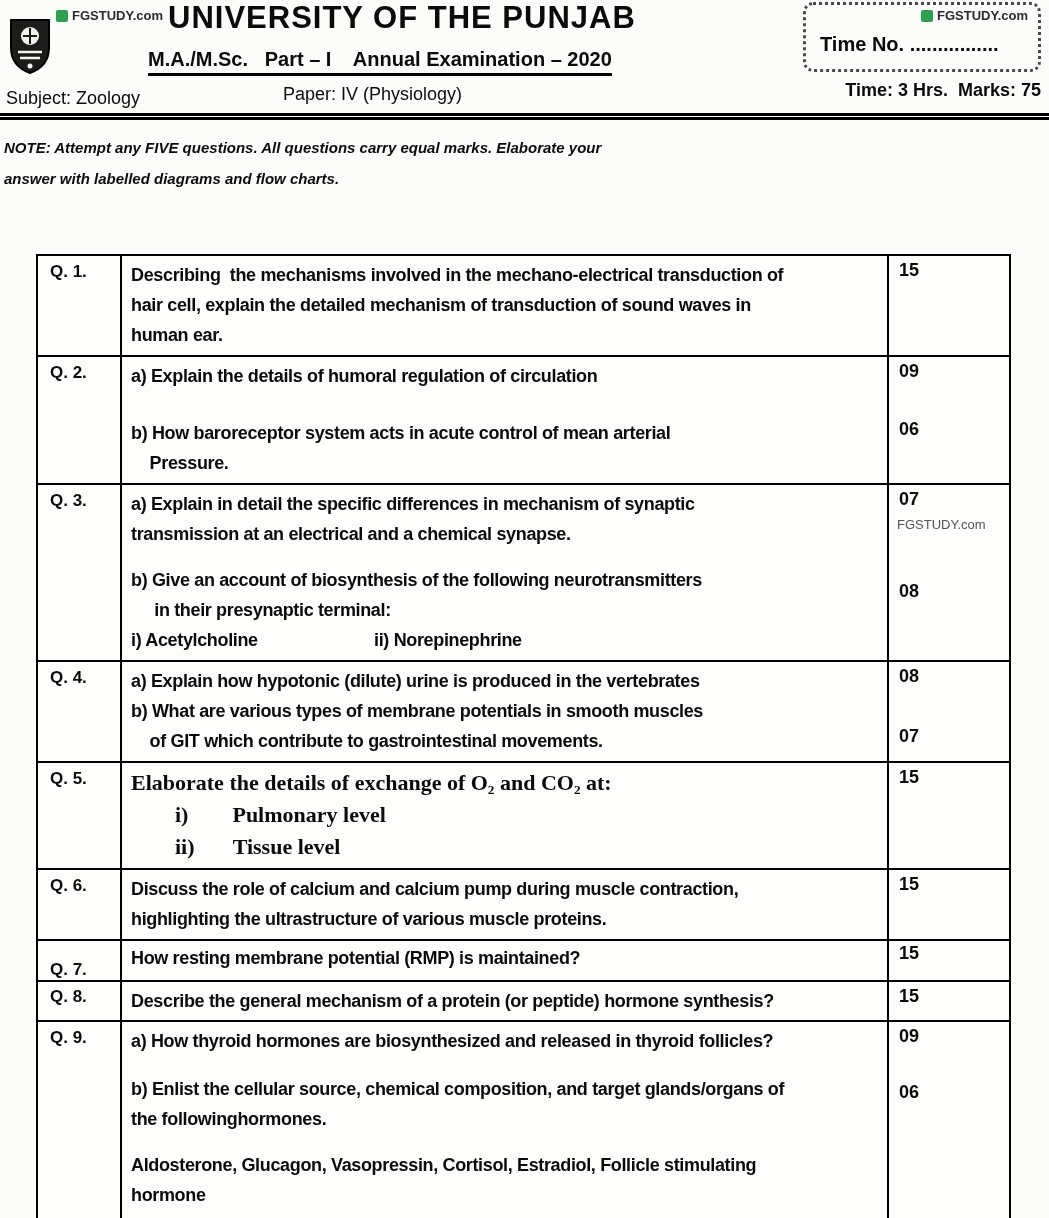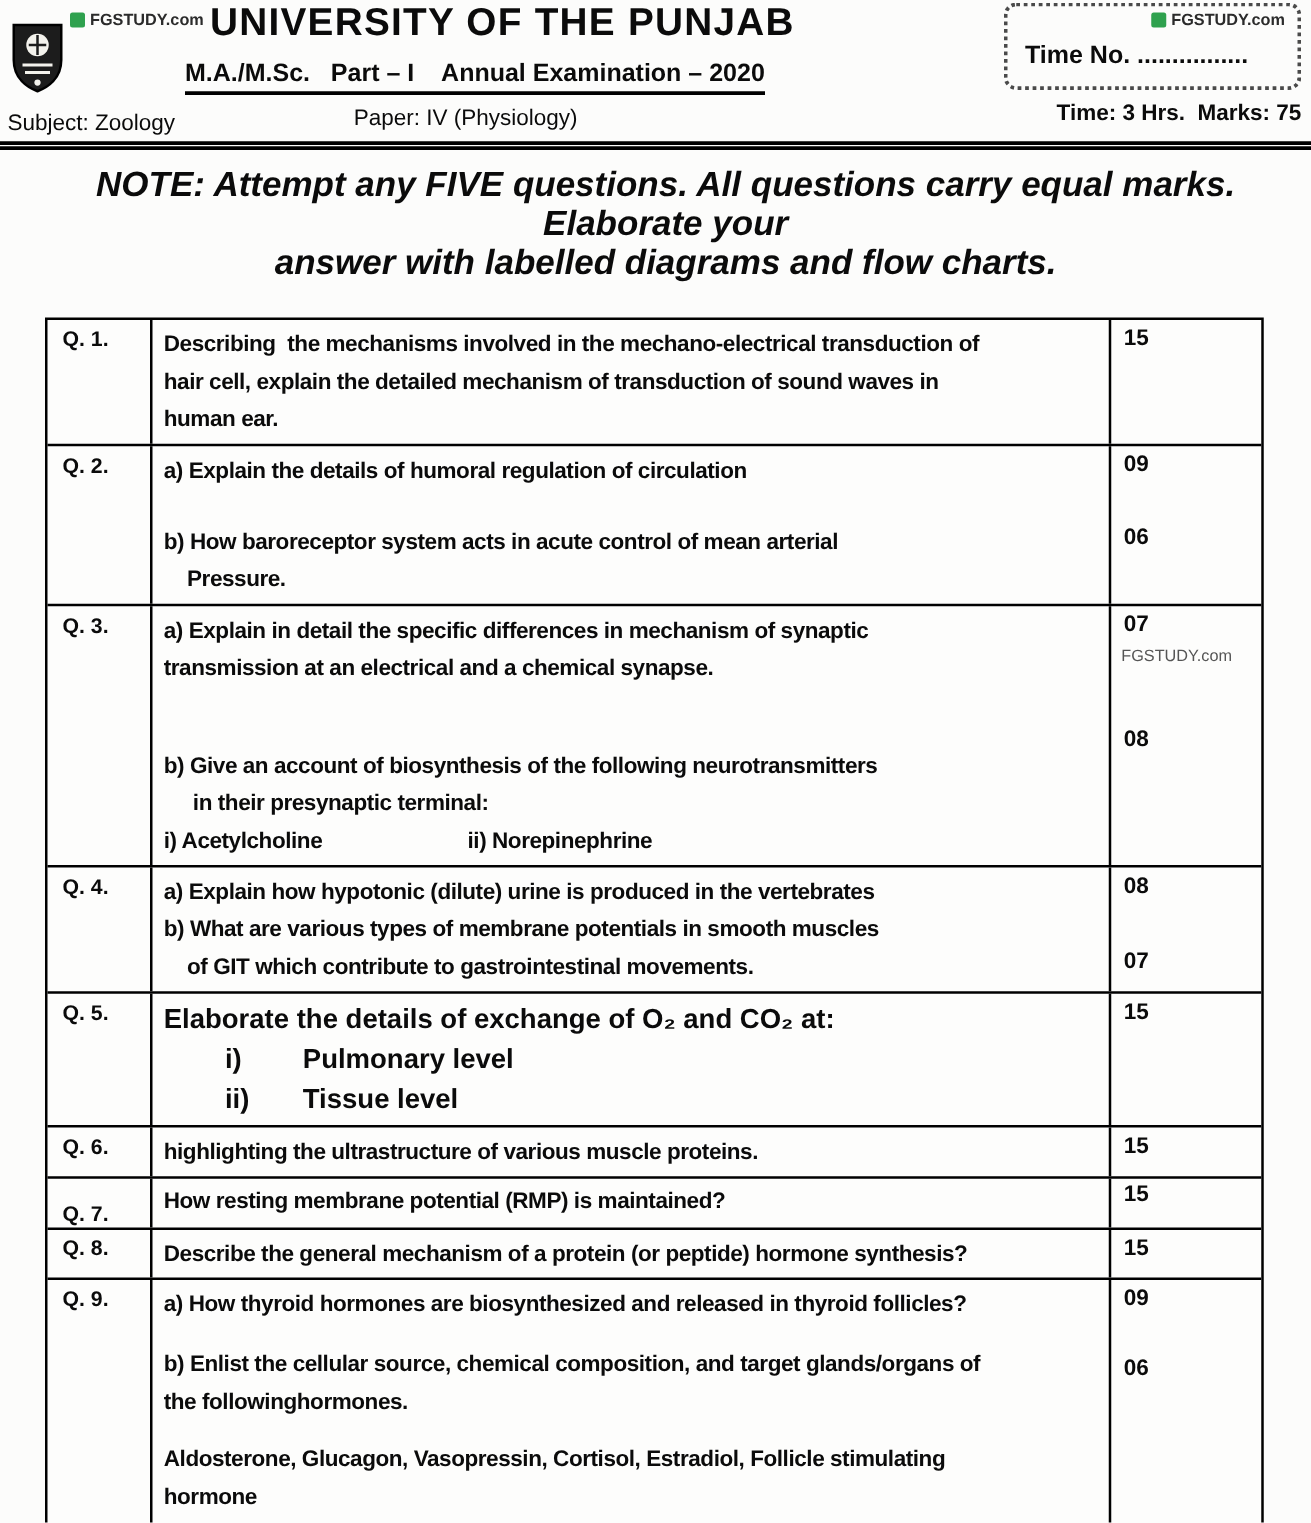--- a/index.html
+++ b/index.html
@@ -19,40 +19,40 @@
   .fg-icon { width:12px; height:12px; background:#2fa14e; border-radius:2px; display:inline-block; flex:0 0 auto; }
   .title { position:absolute; left:168px; top:0px; font-size:31px; font-weight:800; letter-spacing:1px; white-space:pre; }
   .exam-line { position:absolute; left:148px; top:48px; font-size:20px; font-weight:700; border-bottom:3px solid #000; padding-bottom:2px; white-space:pre; }
   .subject { position:absolute; left:6px; top:88px; font-size:18px; font-weight:400; }
   .paper { position:absolute; left:283px; top:84px; font-size:18px; font-weight:400; }
   .roll-box { position:absolute; right:8px; top:2px; width:238px; height:70px; border:3px dotted #4a4a4a; border-radius:10px; }
   .fg-right { position:absolute; right:10px; top:3px; }
   .roll { position:absolute; left:14px; top:28px; font-size:20px; font-weight:700; white-space:pre; }
   .time-marks { position:absolute; right:8px; top:80px; font-size:18px; font-weight:700; white-space:pre; }
   .rule { position:absolute; left:0; right:0; top:113px; height:7px; border-top:3px solid #000; border-bottom:3px solid #000; }
-  .note { position:absolute; left:16px; right:0; top:132px; text-align:center; font-size:28px; font-weight:700; font-style:italic; line-height:31px; }
+  .note { position:absolute; left:4px; right:0; top:132px; font-size:15px; font-weight:700; font-style:italic; line-height:31px; }
 
   
   .qtable { margin:4px 38px 0 36px; border:2.5px solid #000; background:#fdfdfc; }
   .qrow { display:flex; align-items:stretch; }
   .qrow + .qrow { border-top:2px solid #000; }
   .qnum {
     flex:0 0 84px; border-right:2px solid #000;
     font-size:17px; font-weight:700; padding:6px 0 0 12px; white-space:nowrap;
   }
   .qtext {
     flex:1 1 auto; border-right:2px solid #000;
     padding:4px 4px 5px 9px;
   }
   .qline {
     font-size:18px; font-weight:700; line-height:30px;
     letter-spacing:-0.35px; white-space:pre-wrap;
   }
   .serif .qline {
-    font-family:Liberation Sans, sans-serif;
+    font-family:Liberation Serif, serif;
     font-size:22px; font-weight:600; line-height:32px; letter-spacing:0;
   }
   .qmarks { flex:0 0 120px; position:relative; }
   .mark { position:absolute; left:10px; font-size:18px; font-weight:700; }
   .wm { position:absolute; left:8px; font-size:13px; font-weight:500; color:#555; letter-spacing:0; }
 </style>
 </head>
 <body>
 
 <div class="page">
@@ -124,21 +124,21 @@
         <div class="mark" style="top:4px">09</div>
         <div class="mark" style="top:62px">06</div>
       </div>
     </div>
 
     <div class="qrow">
       <div class="qnum">Q. 3.</div>
       <div class="qtext">
         <div class="qline">a) Explain in detail the specific differences in mechanism of synaptic</div>
         <div class="qline">transmission at an electrical and a chemical synapse.</div>
-        <div class="qline" style="margin-top:48px">b) Give an account of biosynthesis of the following neurotransmitters</div>
+        <div class="qline" style="margin-top:16px">b) Give an account of biosynthesis of the following neurotransmitters</div>
         <div class="qline">     in their presynaptic terminal:</div>
         <div class="qline">i) Acetylcholine                         ii) Norepinephrine</div>
       </div>
       <div class="qmarks">
         <div class="mark" style="top:4px">07</div>
         <div class="wm" style="top:32px">FGSTUDY.com</div>
         <div class="mark" style="top:96px">08</div>
       </div>
     </div>
 
@@ -163,20 +163,21 @@
         <div class="qline">        ii)       Tissue level</div>
       </div>
       <div class="qmarks">
         <div class="mark" style="top:4px">15</div>
       </div>
     </div>
 
     <div class="qrow">
       <div class="qnum">Q. 6.</div>
       <div class="qtext">
+        <div class="qline">Discuss the role of calcium and calcium pump during muscle contraction,</div>
         <div class="qline">highlighting the ultrastructure of various muscle proteins.</div>
       </div>
       <div class="qmarks">
         <div class="mark" style="top:4px">15</div>
       </div>
     </div>
 
     <div class="qrow">
       <div class="qnum" style="padding-top:19px">Q. 7.</div>
       <div class="qtext" style="padding-top:2px;padding-bottom:2px">

